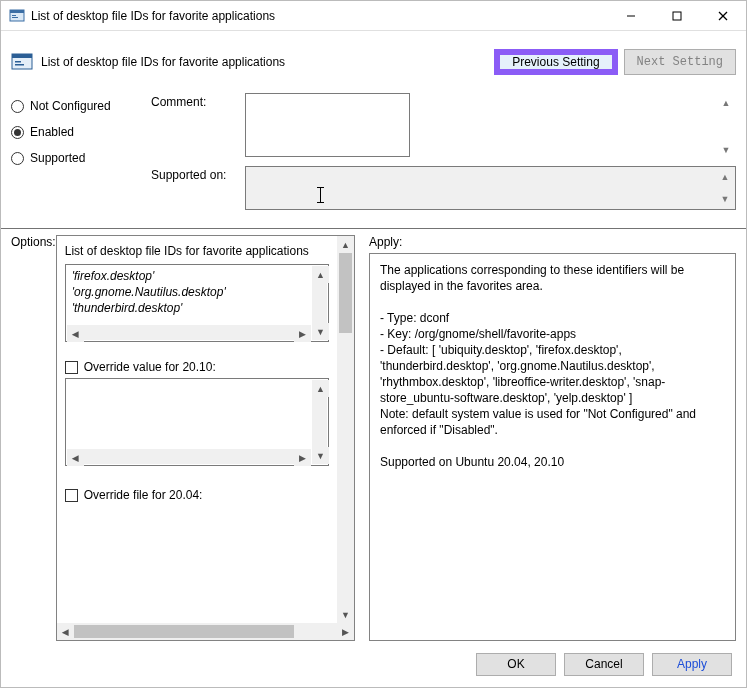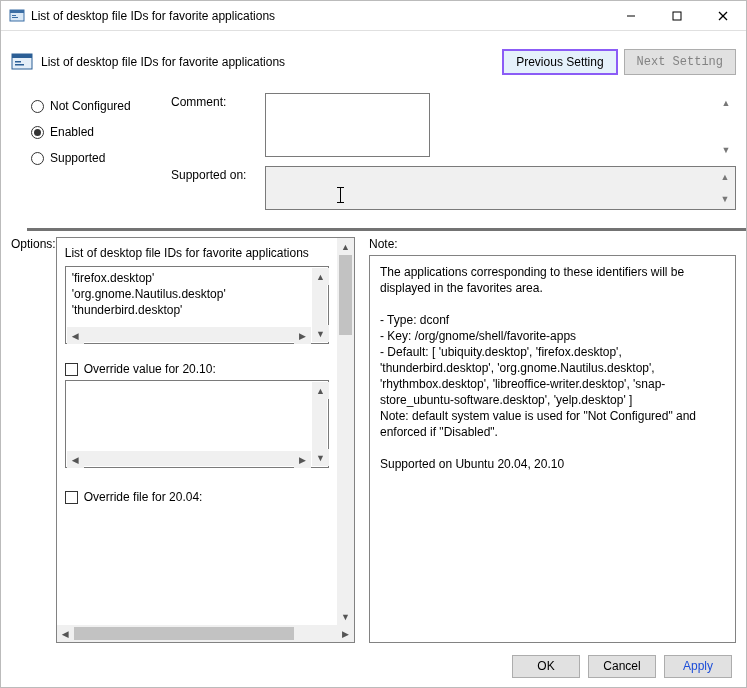--- a/index.html
+++ b/index.html
@@ -9,24 +9,24 @@
     .titlebar-icon { width: 16px; height: 16px; margin-right: 6px; }
     .titlebar-text { flex: 1; font-size: 12px; }
     .titlebar-btns { display: flex; }
     .titlebar-btn { width: 46px; height: 30px; display: flex; align-items: center; justify-content: center; }
 
     .header-row { display: flex; align-items: center; padding: 10px 10px 0 10px; height: 52px; }
     .header-icon { width: 22px; height: 22px; margin-right: 8px; display:flex; align-items:center; justify-content:center; }
     .header-title { flex: 1; font-size: 12px; }
     .nav-btns { display: flex; gap: 6px; }
     .nav-btn { height: 26px; padding: 0 12px; background: #e1e1e1; border: 1px solid #adadad; font-size: 12px; cursor:pointer; }
-    .nav-btn.active { border: 2px solid #8b5cf6; background: #e5f1fb; }
+    .nav-btn.active { border: 6px solid #8b5cf6; background: #e5f1fb; }
     .nav-btn.disabled { color: #838383; font-family: Liberation Mono, monospace; }
 
-    .top-section { padding: 10px 10px 12px 4px; display: flex; border-bottom: 3px solid #737373; margin-left: 26px; }
+    .top-section { padding: 10px 10px 12px 10px; display: flex; border-bottom: 1px solid #737373; }
     .state-col { width: 140px; padding-top: 6px; }
     .radio-row { display: flex; align-items: center; margin-bottom: 12px; cursor:pointer; }
     .radio-outer { width: 13px; height: 13px; border: 1px solid #333; border-radius: 50%; margin-right: 6px; display:flex; align-items:center; justify-content:center; }
     .radio-inner { width: 7px; height: 7px; border-radius: 50%; background: #333; }
 
     .fields-col { flex: 1; }
     .field-row { display: flex; margin-bottom: 6px; justify-content: flex-end; }
     .field-label { width: 94px; text-align: left; padding-top: 2px; }
     .comment-box { flex: 1; height: 64px; border: 1px solid #7a7a7a; background: #fff; resize:none; padding:4px; position:relative; }
     .supported-box { flex: 1; height: 44px; border: 1px solid #7a7a7a; background: #f0f0f0; position:relative; }
@@ -42,31 +42,31 @@
     .options-scroll { position:absolute; right:0; top:0; bottom:17px; width:17px; background:#f0f0f0; display:flex; flex-direction:column; }
     .options-hscroll { position:absolute; left:0; right:0; bottom:0; height:17px; background:#f0f0f0; display:flex; }
     .sb-btn { width:17px; height:17px; display:flex; align-items:center; justify-content:center; color:#555; font-size:9px; background:#f0f0f0;}
     .sb-track { flex:1; background:#f0f0f0; position:relative;}
     .sb-thumb-v { position:absolute; left:2px; right:2px; top:0; height:80px; background:#c2c2c2;}
     .sb-thumb-h { position:absolute; top:2px; bottom:2px; left:0; width:220px; background:#c2c2c2;}
 
     .options-inner { position:absolute; left:0; top:0; right:17px; bottom:17px; padding:8px; overflow:hidden;}
     .opt-title { margin-bottom:6px; }
     .listbox { border:1px solid #7a7a7a; background:#fff; height:78px; position:relative; margin-bottom:18px;}
-    .listbox-content { padding:3px 6px; line-height:16px;}
+    .listbox-content { padding:3px 6px; line-height:16px;font-style:italic;}
     .inner-hscroll { position:absolute; left:1px; right:17px; bottom:1px; height:15px; background:#f0f0f0; display:flex;}
     .inner-vscroll { position:absolute; right:1px; top:1px; bottom:1px; width:15px; background:#f0f0f0; display:flex; flex-direction:column;}
     .listbox2 { border:1px solid #7a7a7a; background:#fff; height:88px; position:relative;}
     .check-row { display:flex; align-items:center; margin-bottom:4px; cursor:pointer;}
     .checkbox { width:13px; height:13px; border:1px solid #333; margin-right:6px; background:#fff;}
 
     .help-box { flex:1; border: 1px solid #828282; padding: 8px 10px; background:#fff; overflow:hidden; line-height:16px; white-space:pre-wrap;}
 
     .footer { height: 46px; display:flex; align-items:center; justify-content:flex-end; padding: 0 14px; gap:8px; border-top:0;}
-    .footer-btn { width:68px; height:23px; background:#e1e1e1; border:1px solid #adadad; font-size:12px; cursor:pointer;}
+    .footer-btn { width:80px; height:23px; background:#e1e1e1; border:1px solid #adadad; font-size:12px; cursor:pointer;}
     .footer-btn.disabled { color:#1d4ed8; }
 
     .cursor-ibeam { position:absolute; left:74px; top:20px; width:1px; height:16px;}
     .cursor-ibeam::before{content:""; position:absolute; left:-3px; top:0; width:7px; height:1px; background:#000;}
     .cursor-ibeam::after{content:""; position:absolute; left:-3px; bottom:0; width:7px; height:1px; background:#000;}
     .cursor-ibeam .bar{position:absolute; left:0; top:0; width:1px; height:100%; background:#000;}
   </style>
 </head>
 <body>
 
@@ -217,21 +217,21 @@
         <div class="sb-btn">◀</div>
         <div class="sb-track">
             <div class="sb-thumb-h"></div>
           </div>
         <div class="sb-btn">▶</div>
       </div>
     </div>
   </div>
 
   <div class="help-col">
-    <div class="panel-label">Note:</div>
+    <div class="panel-label">Apply:</div>
     <div class="help-box">The applications corresponding to these identifiers will be displayed in the favorites area.
 
 - Type: dconf
 - Key: /org/gnome/shell/favorite-apps
 - Default: [ 'ubiquity.desktop', 'firefox.desktop', 'thunderbird.desktop', 'org.gnome.Nautilus.desktop', 'rhythmbox.desktop', 'libreoffice-writer.desktop', 'snap-store_ubuntu-software.desktop', 'yelp.desktop' ]
 Note: default system value is used for "Not Configured" and enforced if "Disabled".
 
 Supported on Ubuntu 20.04, 20.10</div>
   </div>
 </div>

